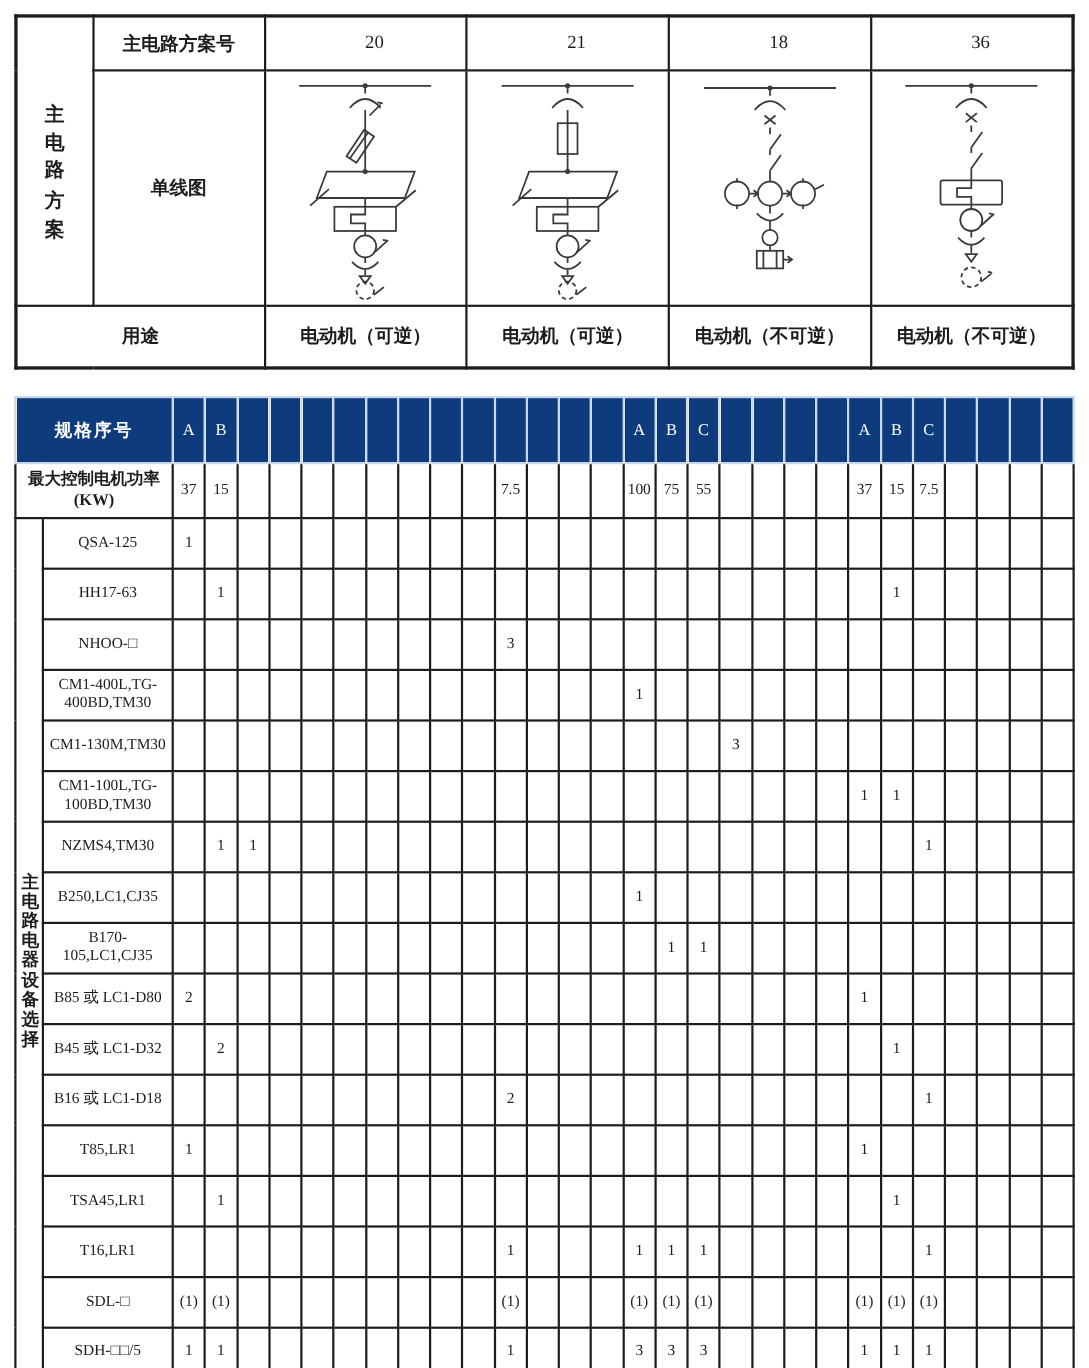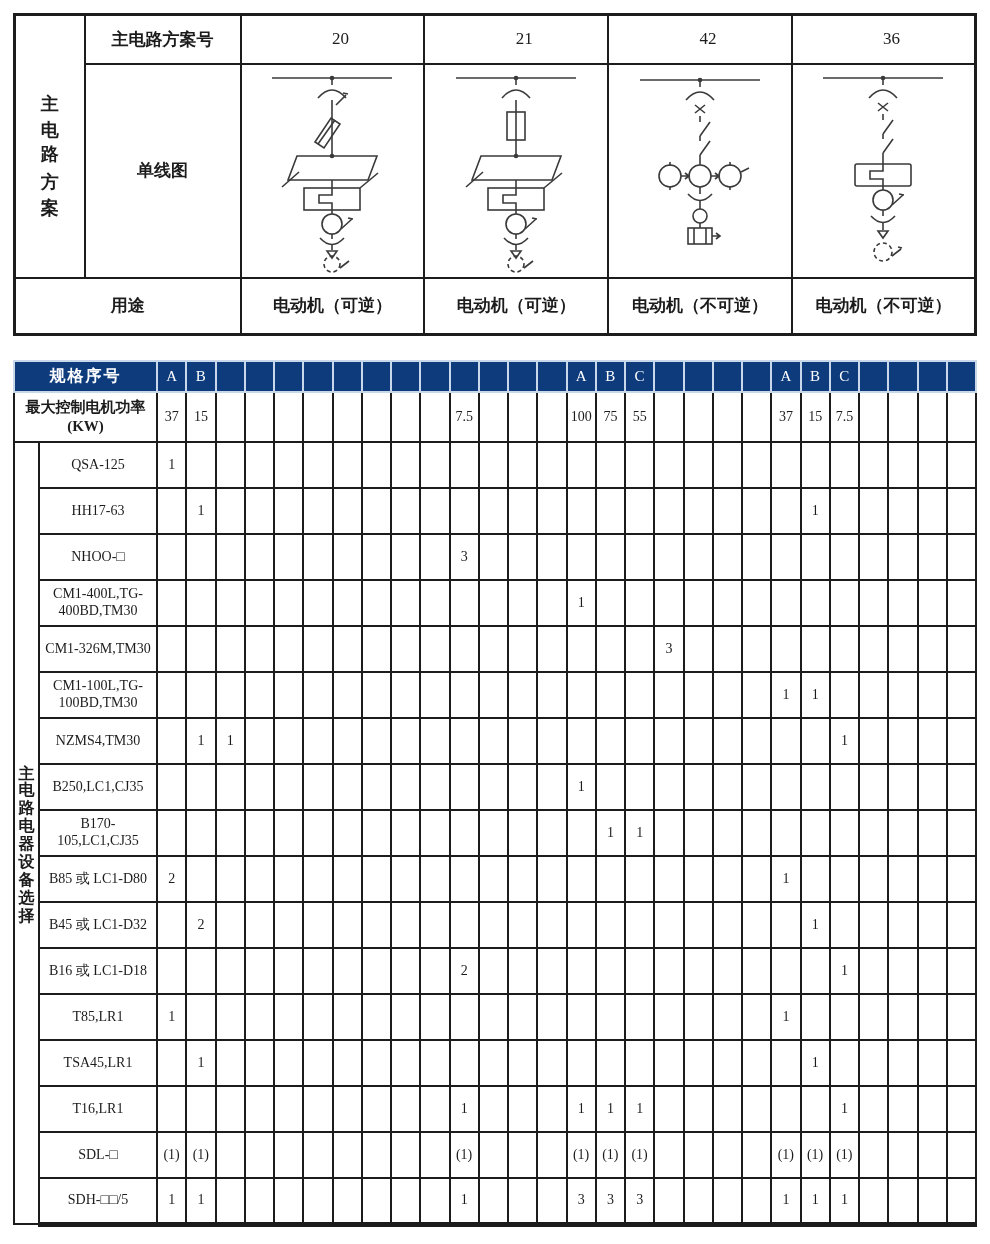--- a/index.html
+++ b/index.html
@@ -27,21 +27,21 @@
     writing-mode:vertical-lr;text-orientation:upright;display:inline-block;
     font-weight:bold;font-size:18px;letter-spacing:26px;line-height:1;
   }
   .diagcell{height:210px;}
   .diagcell svg{display:inline-block;vertical-align:middle;}
 
   
   .spec{position:absolute;left:13px;top:360px;width:964px;}
   .spec td{border:2px solid var(--border);text-align:center;vertical-align:middle;font-size:15px;}
   .spec tr{height:46px;}
-  .spec .hrow{height:31px;margin-top:11px;}
+  .spec .hrow{height:60px;margin-top:11px;}
   .spec .prow{height:50px;}
   .spec .hcell{
     background:var(--header-bg);color:#ffffff;
     border:2px solid var(--header-separator);
     font-size:15px;
   }
   .spec .hlabel{font-weight:bold;font-size:16px;letter-spacing:2px;}
   .spec .plabel{font-weight:bold;font-size:15px;line-height:1.25;padding:2px;}
   .spec .rlabel{font-size:14px;line-height:1.2;padding:1px 2px;word-wrap:break-word;}
   .spec .val{font-size:14px;}
@@ -70,21 +70,21 @@
       <col>
   </colgroup>
   <tbody>
       <tr style="height:49px">
     <td rowspan="2">
       <div class="vtext">主电路方案</div>
     </td>
     <td class="lab">主电路方案号</td>
     <td class="num">20</td>
     <td class="num">21</td>
-    <td class="num">42</td>
+    <td class="num">18</td>
     <td class="num">36</td>
   </tr>
   <tr class="diagrow" style="height:210px">
     <td class="lab">单线图</td>
     <td class="diagcell">
       <svg width="150" height="205" viewBox="0 0 150 205">
         <line class="dg" x1="15" y1="10" x2="135" y2="10"></line>
             <circle class="dgf" cx="75" cy="10" r="2.3"></circle>
         <line class="dg" x1="75" y1="10" x2="75" y2="17"></line>
         <path class="dg" d="M61 30 Q75 14 89 30"></path>
@@ -386,21 +386,21 @@
         <td class="val"></td>
         <td class="val"></td>
         <td class="val"></td>
         <td class="val"></td>
         <td class="val"></td>
         <td class="val"></td>
         <td class="val"></td>
         <td class="val"></td>
       </tr>
       <tr>
-        <td class="rlabel">CM1-326M,TM30</td>
+        <td class="rlabel">CM1-130M,TM30</td>
         <td class="val"></td>
         <td class="val"></td>
         <td class="val"></td>
         <td class="val"></td>
         <td class="val"></td>
         <td class="val"></td>
         <td class="val"></td>
         <td class="val"></td>
         <td class="val"></td>
         <td class="val"></td>

